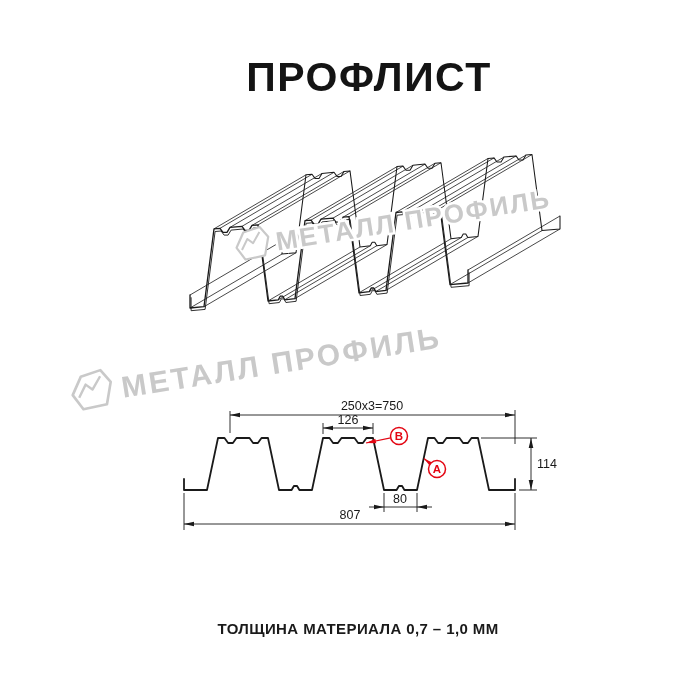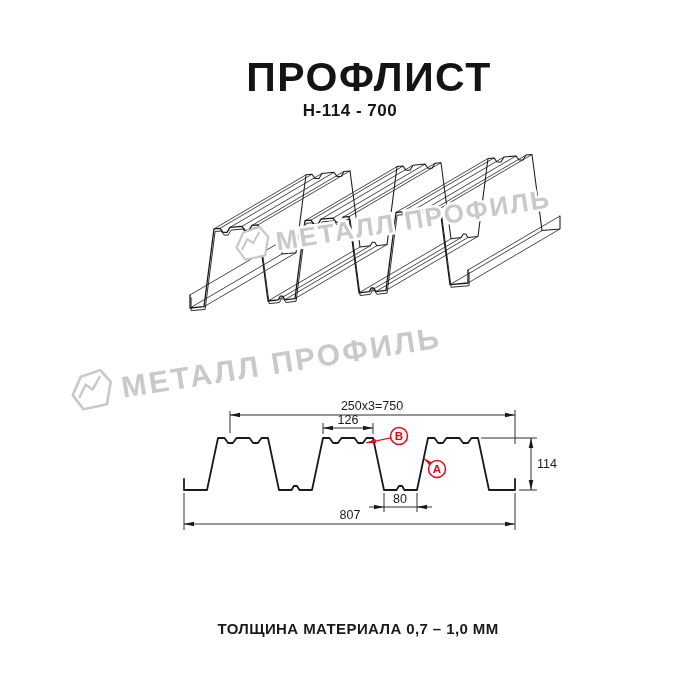--- a/index.html
+++ b/index.html
@@ -20,21 +20,20 @@
   .wm-text-lg{font-size:30px;letter-spacing:2.5px;}
   .wm-logo{fill:#ffffff;stroke:#c9c9c9;stroke-width:2.2px;stroke-linejoin:round;}
   .wm-logo-line{fill:none;stroke:#c9c9c9;stroke-width:2px;stroke-linejoin:round;}
 </style>
 </head>
 <body>
 
 <div class="page">
 
   <div class="title">ПРОФЛИСТ</div>
-  <div class="subtitle">Н-114 - 700</div>
 
   <svg id="draw" width="700" height="700">
 
     <g id="geom">
         <line x1="190" y1="295" x2="282" y2="241" stroke="#1a1a1a" stroke-width="0.8"></line>
         <line x1="190" y1="308" x2="282" y2="254" stroke="#1a1a1a" stroke-width="0.8"></line>
         <line x1="204" y1="306.74" x2="296" y2="252.74" stroke="#1a1a1a" stroke-width="0.8"></line>
         <line x1="214" y1="228.83999999999997" x2="306" y2="174.83999999999997" stroke="#1a1a1a" stroke-width="0.8"></line>
         <line x1="220" y1="228.3" x2="312" y2="174.3" stroke="#1a1a1a" stroke-width="0.8"></line>
         <line x1="230" y1="227.39999999999998" x2="322" y2="173.39999999999998" stroke="#1a1a1a" stroke-width="0.8"></line>

